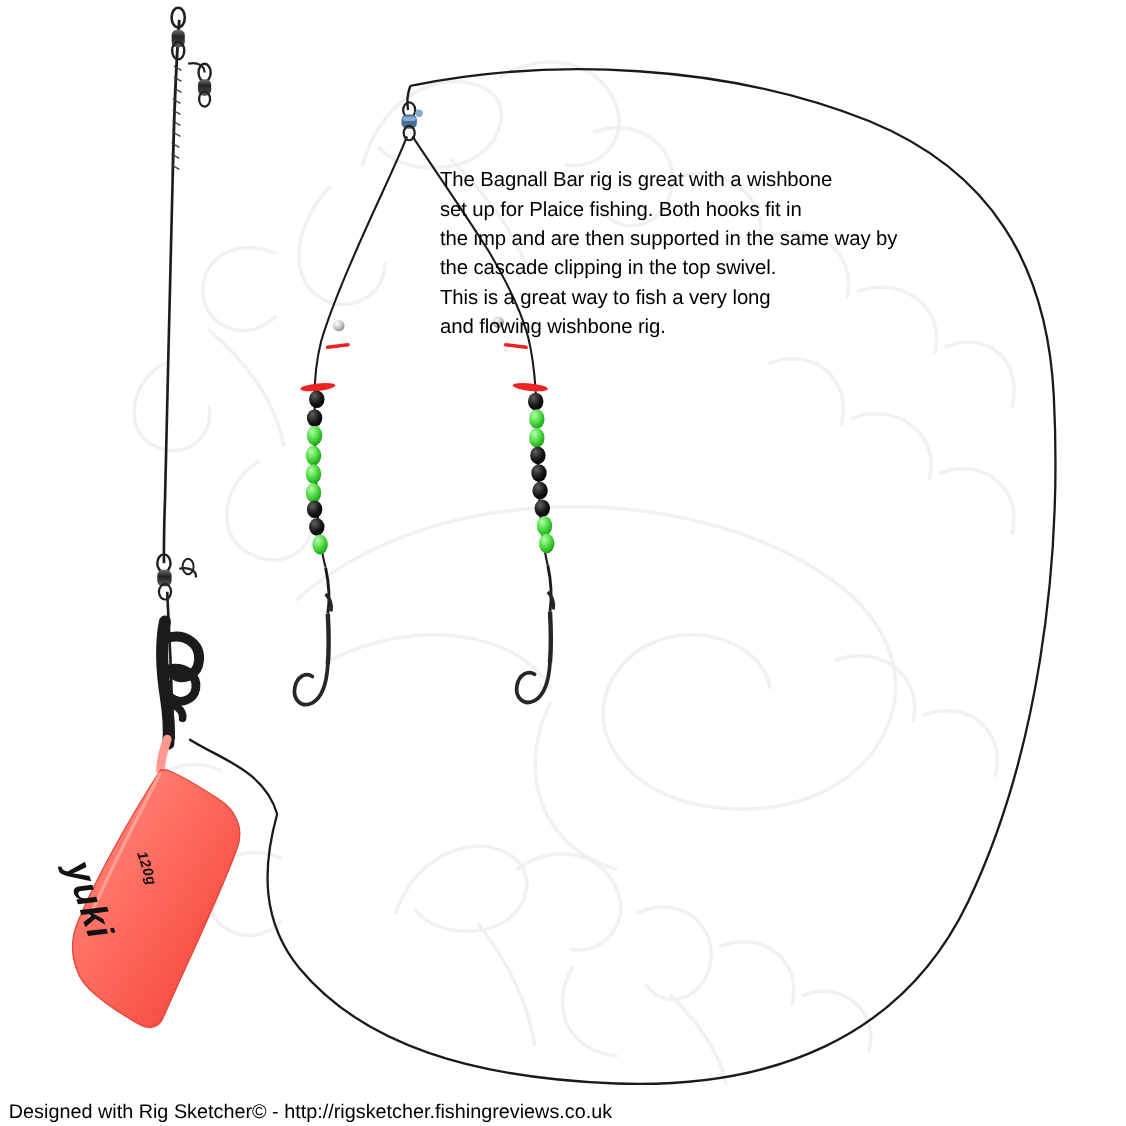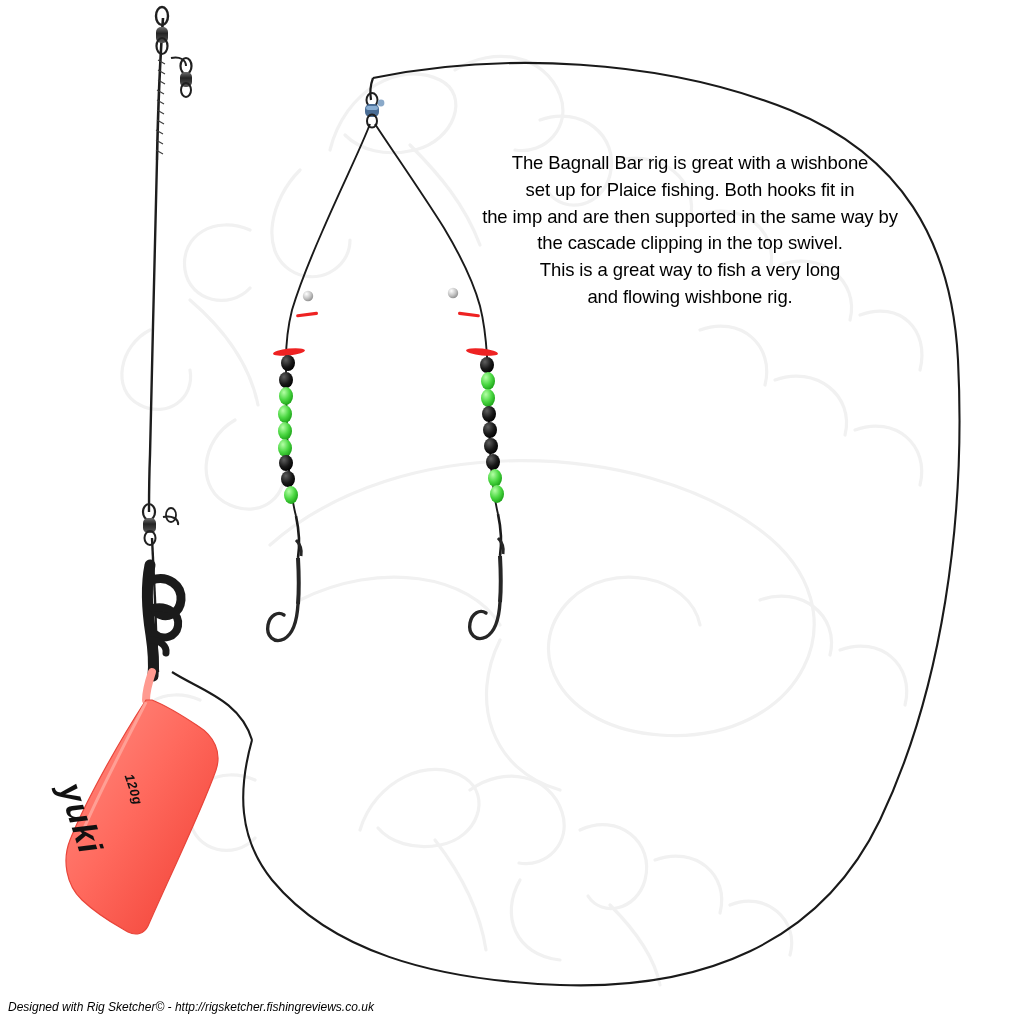--- a/index.html
+++ b/index.html
@@ -24,34 +24,32 @@
     left: 0;
     top: 0;
     width: 1024px;
     height: 1024px;
   }
   #description {
     position: absolute;
     left: 400px;
     top: 150px;
     width: 580px;
-    text-align: center;
     font-size: 18.5px;
     line-height: 1.45;
     color: #000000;
     white-space: pre-line;
     letter-spacing: -0.1px;
   }
   #credit {
     position: absolute;
     left: 8px;
     top: 1000px;
-    font-size: 12px;
+    font-size: 18px;
     color: #000000;
-    font-style: italic;
   }
   .lead-label {
     position: absolute;
     color: #111111;
     font-weight: bold;
     font-style: italic;
   }
   #lead-brand {
     left: 88px;
     top: 778px;

